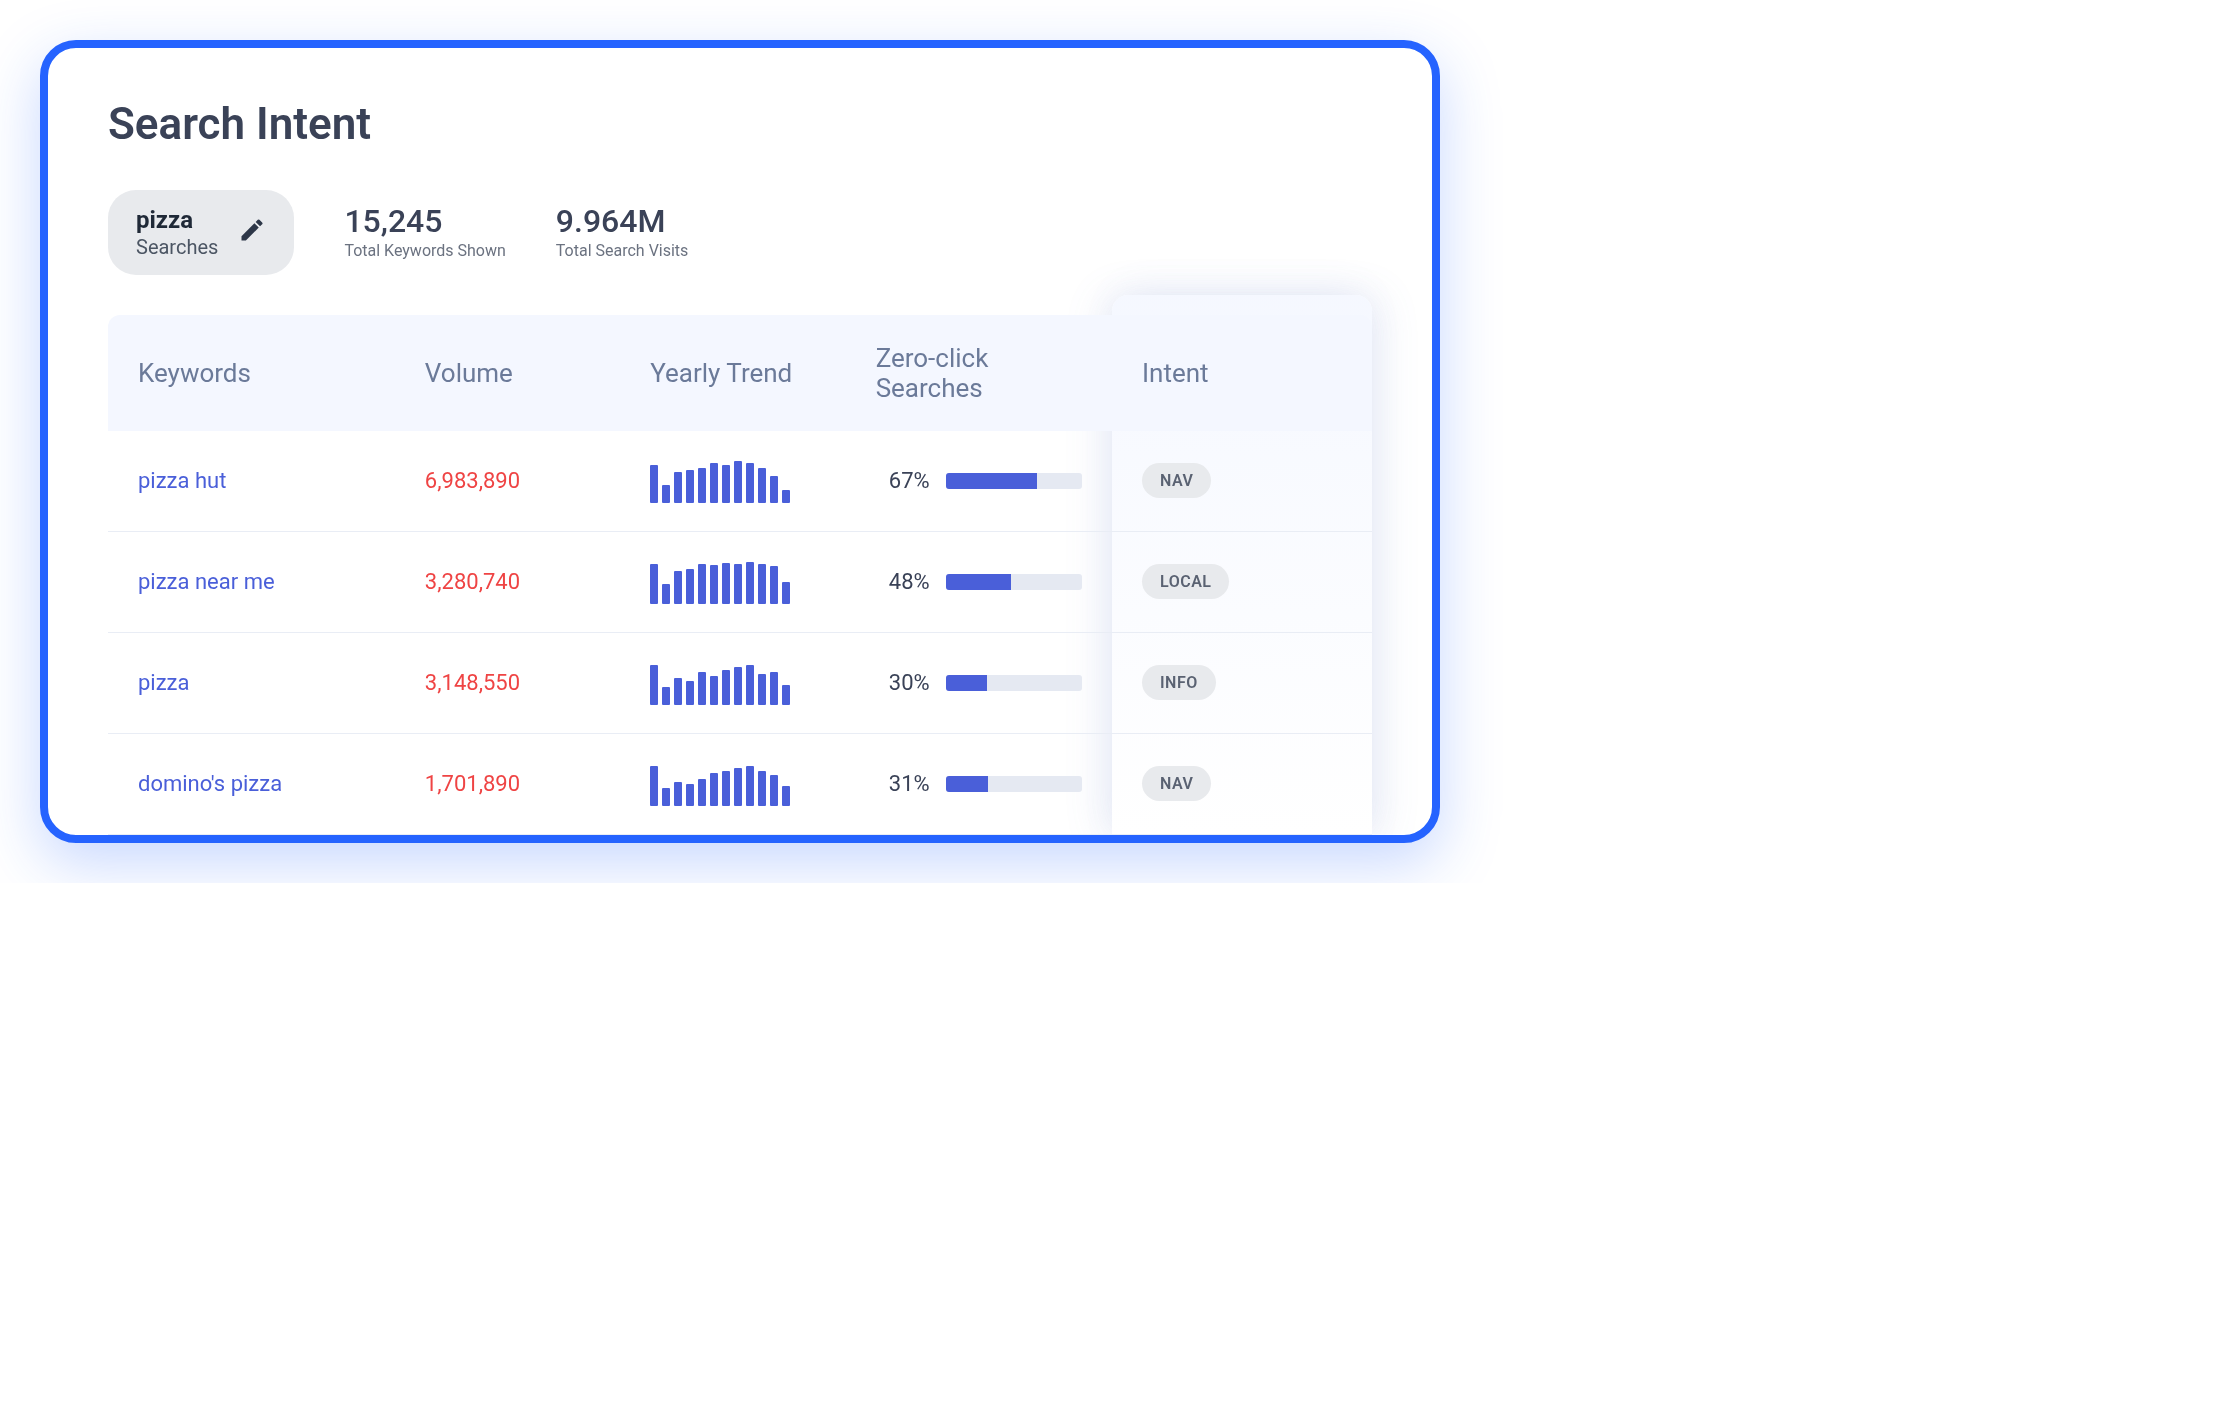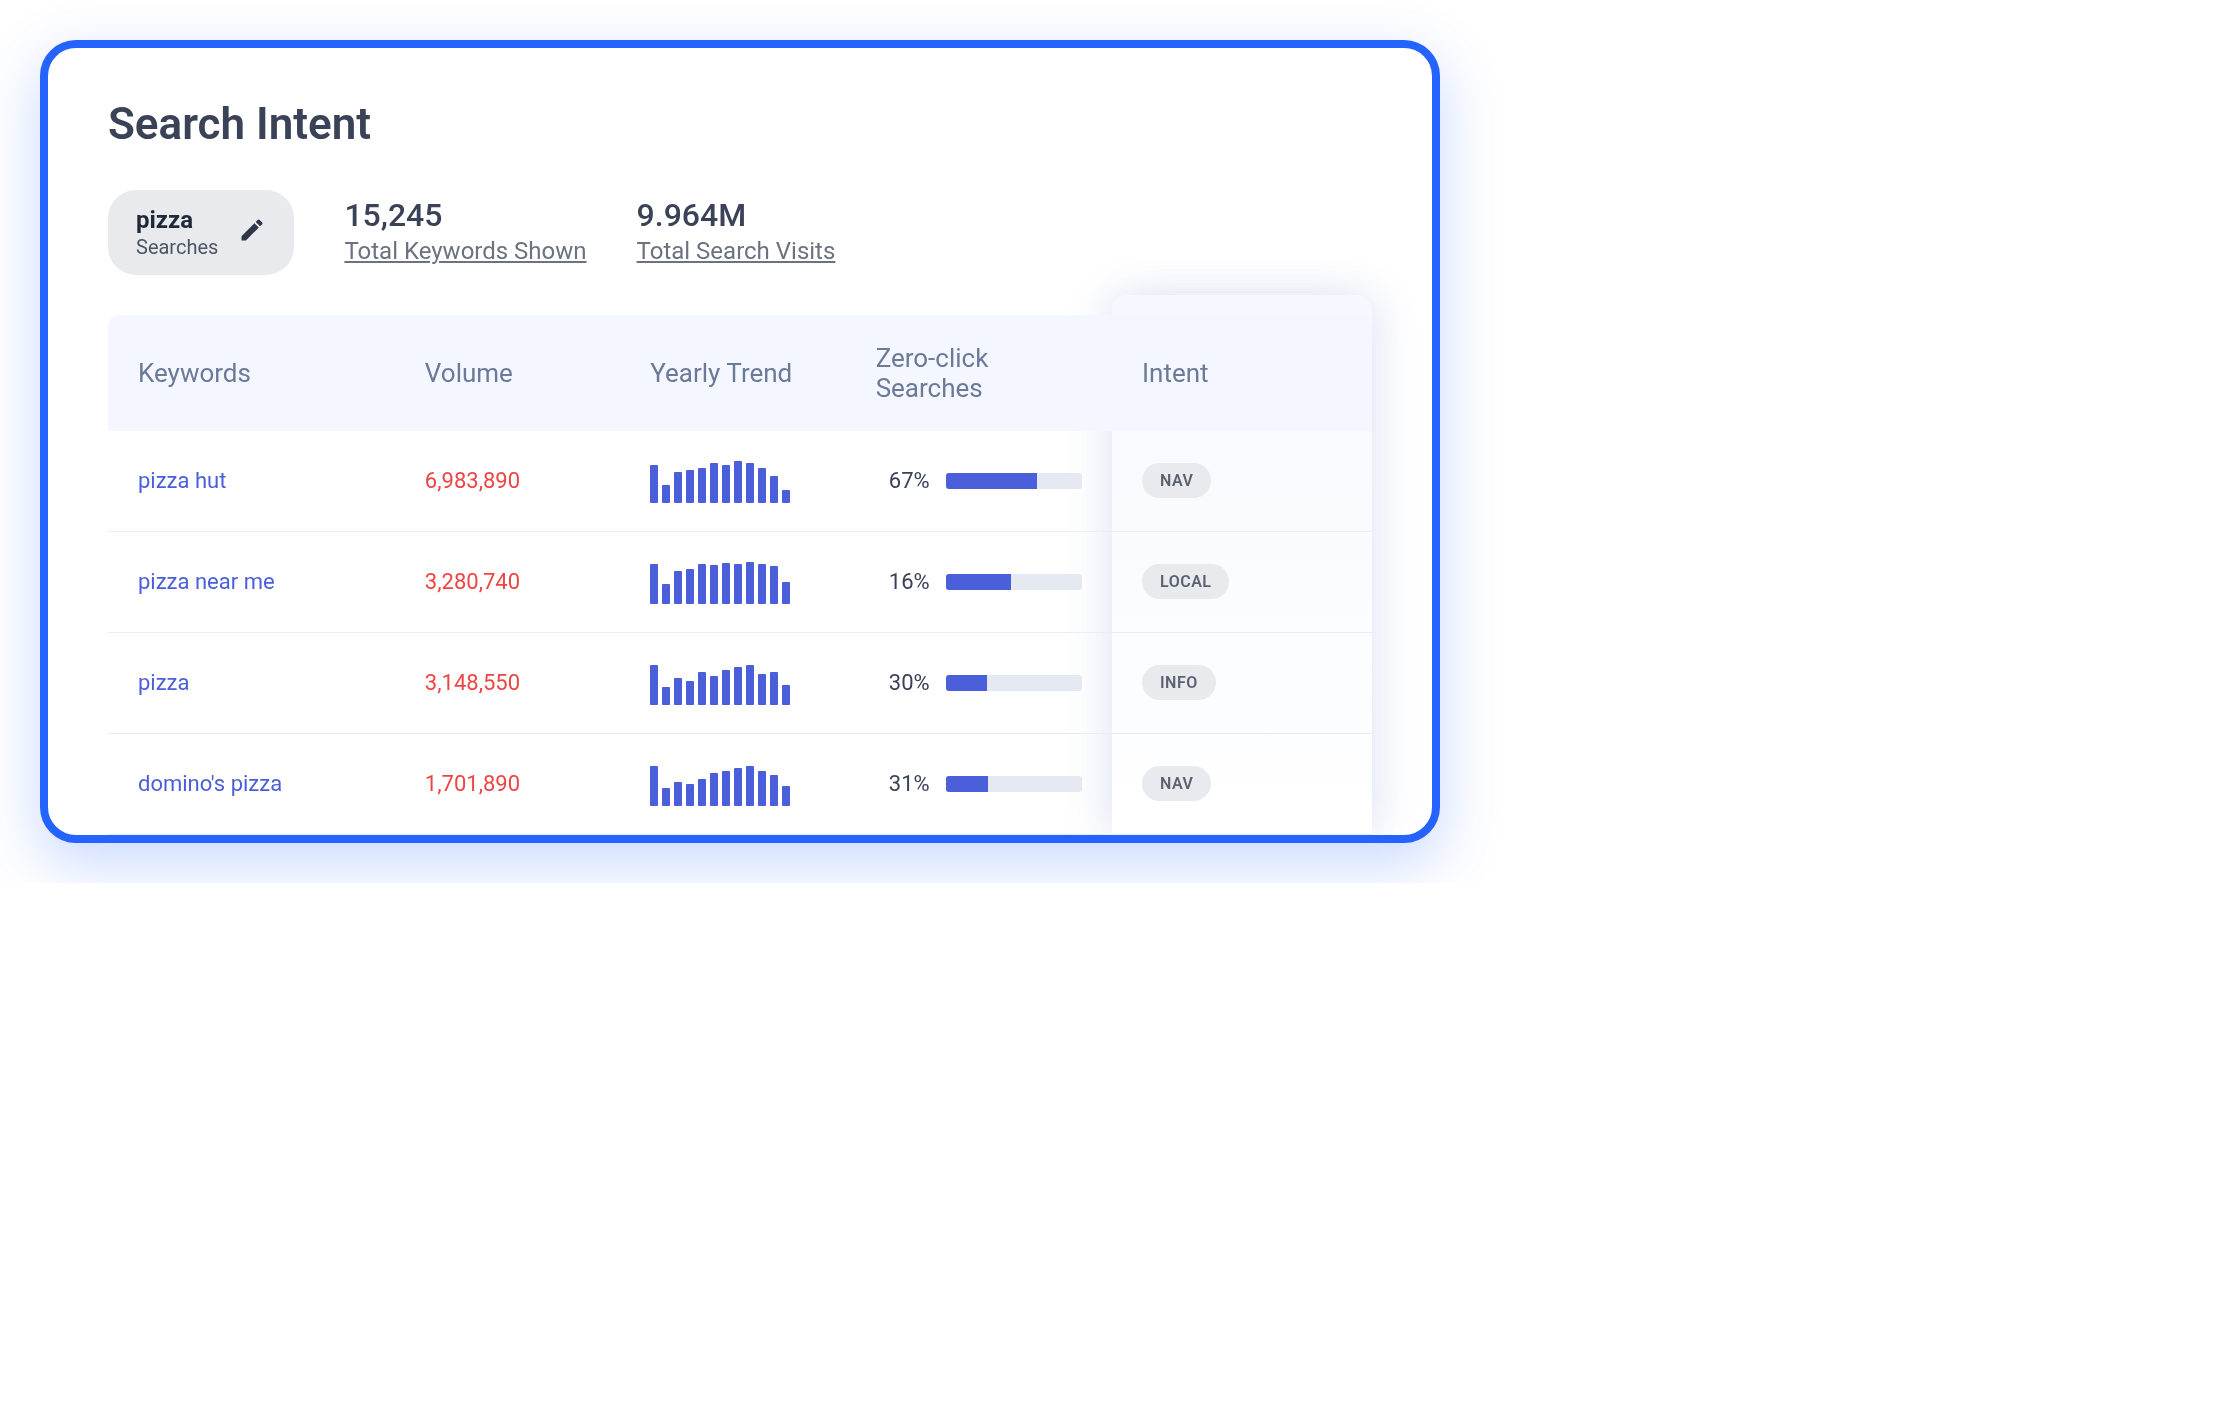--- a/index.html
+++ b/index.html
@@ -64,24 +64,23 @@
       flex-direction: column;
       justify-content: center;
     }
     .stat-value {
       font-size: 32px;
       font-weight: 500;
       color: #3a4257;
       line-height: 1.2;
     }
     .stat-label {
-      font-size: 24px;
+      font-size: 16px;
       color: #6b7280;
       line-height: 1.4;
-      text-decoration: underline;
     }
     .table-wrapper {
       position: relative;
     }
     .intent-overlay {
       position: absolute;
       right: 0;
       top: -20px;
       bottom: 0;
       width: 260px;
@@ -261,21 +260,21 @@
               <div class="trend-bar" style="height: 38.72px;"></div>
               <div class="trend-bar" style="height: 40.48px;"></div>
               <div class="trend-bar" style="height: 39.6px;"></div>
               <div class="trend-bar" style="height: 41.8px;"></div>
               <div class="trend-bar" style="height: 39.6px;"></div>
               <div class="trend-bar" style="height: 37.4px;"></div>
               <div class="trend-bar" style="height: 22px;"></div>
             </div>
           </div>
           <div class="td zero-click">
-            <span class="zero-click-pct">16%</span>
+            <span class="zero-click-pct">48%</span>
             <div class="progress-bar">
               <div class="progress-fill" style="width: 48%;"></div>
             </div>
           </div>
           <div class="td intent-cell">
             <span class="intent-badge">LOCAL</span>
           </div>
         </div>
         <div class="table-row">
           <div class="td keyword-link">pizza</div>

